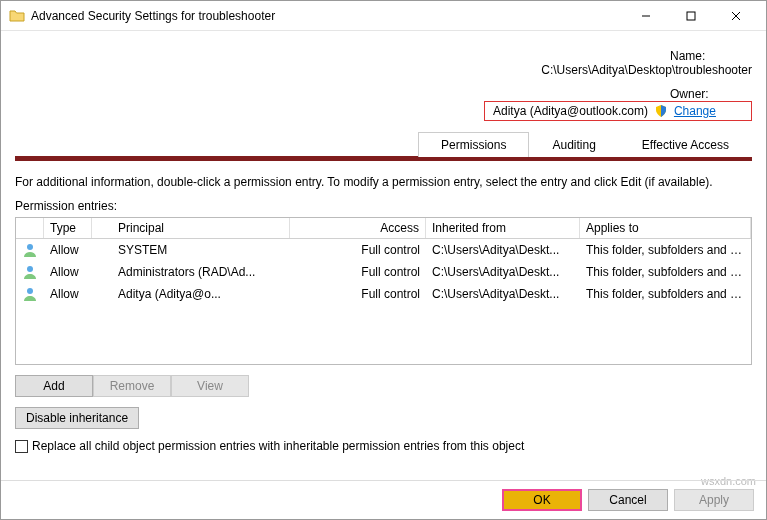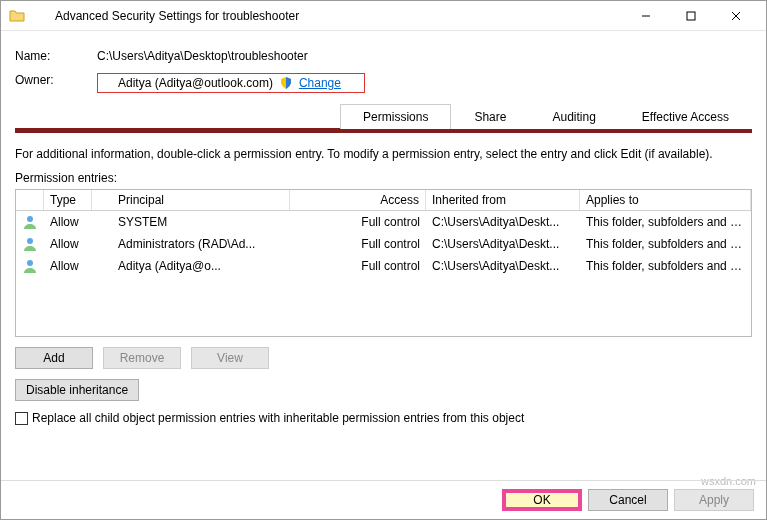--- a/index.html
+++ b/index.html
@@ -1,50 +1,50 @@
 <!DOCTYPE html>
 <html><head>
 <meta charset="utf-8">
 <style>
   * { box-sizing: border-box; font-family: "Segoe UI", Tahoma, sans-serif; font-size: 12px; }
   body { margin: 0; background: #fff; }
   .window { width: 767px; height: 520px; border: 1px solid #999; background: #fff; position: relative; }
-  .titlebar { height: 30px; display: flex; align-items: center; padding: 0 8px; border-bottom: 1px solid #e5e5e5; gap: 24px; }
+  .titlebar { height: 30px; display: flex; align-items: center; padding: 0 8px; border-bottom: 1px solid #e5e5e5; }
   .titlebar .icon { width: 16px; height: 16px; margin-right: 6px; }
   .titlebar .title { flex: 1; }
   .winbtns { display: flex; }
   .winbtn { width: 45px; height: 29px; display: flex; align-items: center; justify-content: center; }
   .content { padding: 12px 14px; }
-  .info-row { display: flex; margin: 6px 0 10px; align-items: flex-start; }
+  .info-row { display: flex; margin: 6px 0 10px; align-items: flex-end; flex-direction: column; }
   .info-label { width: 82px; color: #000; }
   .info-value { flex: 1; }
-  .owner-box { border: 1px solid #d33; padding: 2px 20px; display: inline-flex; align-items: center; gap: 6px; min-width: 268px; }
+  .owner-box { border: 1px solid #d33; padding: 2px 8px; display: inline-flex; align-items: center; gap: 6px; min-width: 268px; }
   .shield { width: 14px; height: 14px; }
   .link { color: #0066cc; text-decoration: underline; cursor: pointer; }
   .tabs { display: flex; border-bottom: 5px solid #7f1d1d; margin-top: 4px; justify-content: flex-end; }
   .tab { padding: 5px 22px; border: 1px solid transparent; border-bottom: none; cursor: pointer; background: #fff; position: relative; top: 1px; }
   .tab.active { border-color: #ccc; background: #fff; }
   .helptext { margin: 14px 0 10px; }
   .perm-label { margin-bottom: 4px; }
   .grid { border: 1px solid #bbb; height: 148px; background: #fff; }
   .grid-header { display: flex; border-bottom: 1px solid #d0d0d0; background: #fff; }
   .grid-header .col { padding: 3px 6px; border-right: 1px solid #e0e0e0; font-weight: normal; }
   .grid-body .row { display: flex; align-items: center; padding: 1px 0; }
   .cell { padding: 2px 6px; white-space: nowrap; overflow: hidden; text-overflow: ellipsis; }
   .c-icon { width: 28px; display:flex; align-items:center; justify-content:center;}
   .c-type { width: 48px; }
   .c-principal { width: 178px; margin-left: 20px; }
   .c-access { width: 136px; text-align: right; }
   .c-inherited { width: 154px; }
   .c-applies { flex: 1; }
   .usericon { width:16px; height:16px; }
-  .btnrow { display: flex; gap: 10px; margin-top: 10px; }
+  .btnrow { display: flex; margin-top: 10px; }
   .btn { min-width: 78px; height: 22px; border: 1px solid #adadad; background: #e1e1e1; cursor: pointer; font-size: 12px; padding: 0 10px;}
   .btn:disabled { color: #888; background: #e6e6e6; border-color:#ccc; cursor: default; }
-  .btn.hl { border: 4px solid #ec4899; background:#fef9c3;}
+  .btn.hl { border: 2px solid #ec4899; background:#eab308;}
   .disable-inh { margin-top: 10px; }
   .chkrow { display: flex; align-items: center; gap: 4px; margin-top: 10px; }
   .chkbox { width: 13px; height: 13px; border: 1px solid #333; }
   .footer { position: absolute; bottom: 0; right: 0; left:0; border-top: 1px solid #ddd; padding: 8px 12px; display: flex; justify-content: flex-end; gap: 6px; }
   .watermark { position:absolute; bottom:32px; right:10px; color:#bbb; font-size:11px; }
 </style>
 </head>
 <body>
 
 <div class="window">
@@ -92,21 +92,20 @@
               <path d="M7 1l5 2v3c0 4-5 7-5 7s-5-3-5-7V3z" fill="#f7c600"></path>
               <path d="M7 1v12s5-3 5-7V3z" fill="#2b7cd3"></path>
             </svg>
         </span>
         <span class="link">Change</span>
       </div>
     </div>
 
     <div class="tabs">
       <div class="tab active">Permissions</div>
-      <div class="tab">Share</div>
       <div class="tab">Auditing</div>
       <div class="tab">Effective Access</div>
     </div>
 
     <div class="helptext">For additional information, double-click a permission entry. To modify a permission entry, select the entry and click Edit (if available).</div>
     <div class="perm-label">Permission entries:</div>
 
     <div class="grid">
       <div class="grid-header">
         <div class="col c-icon"></div>

